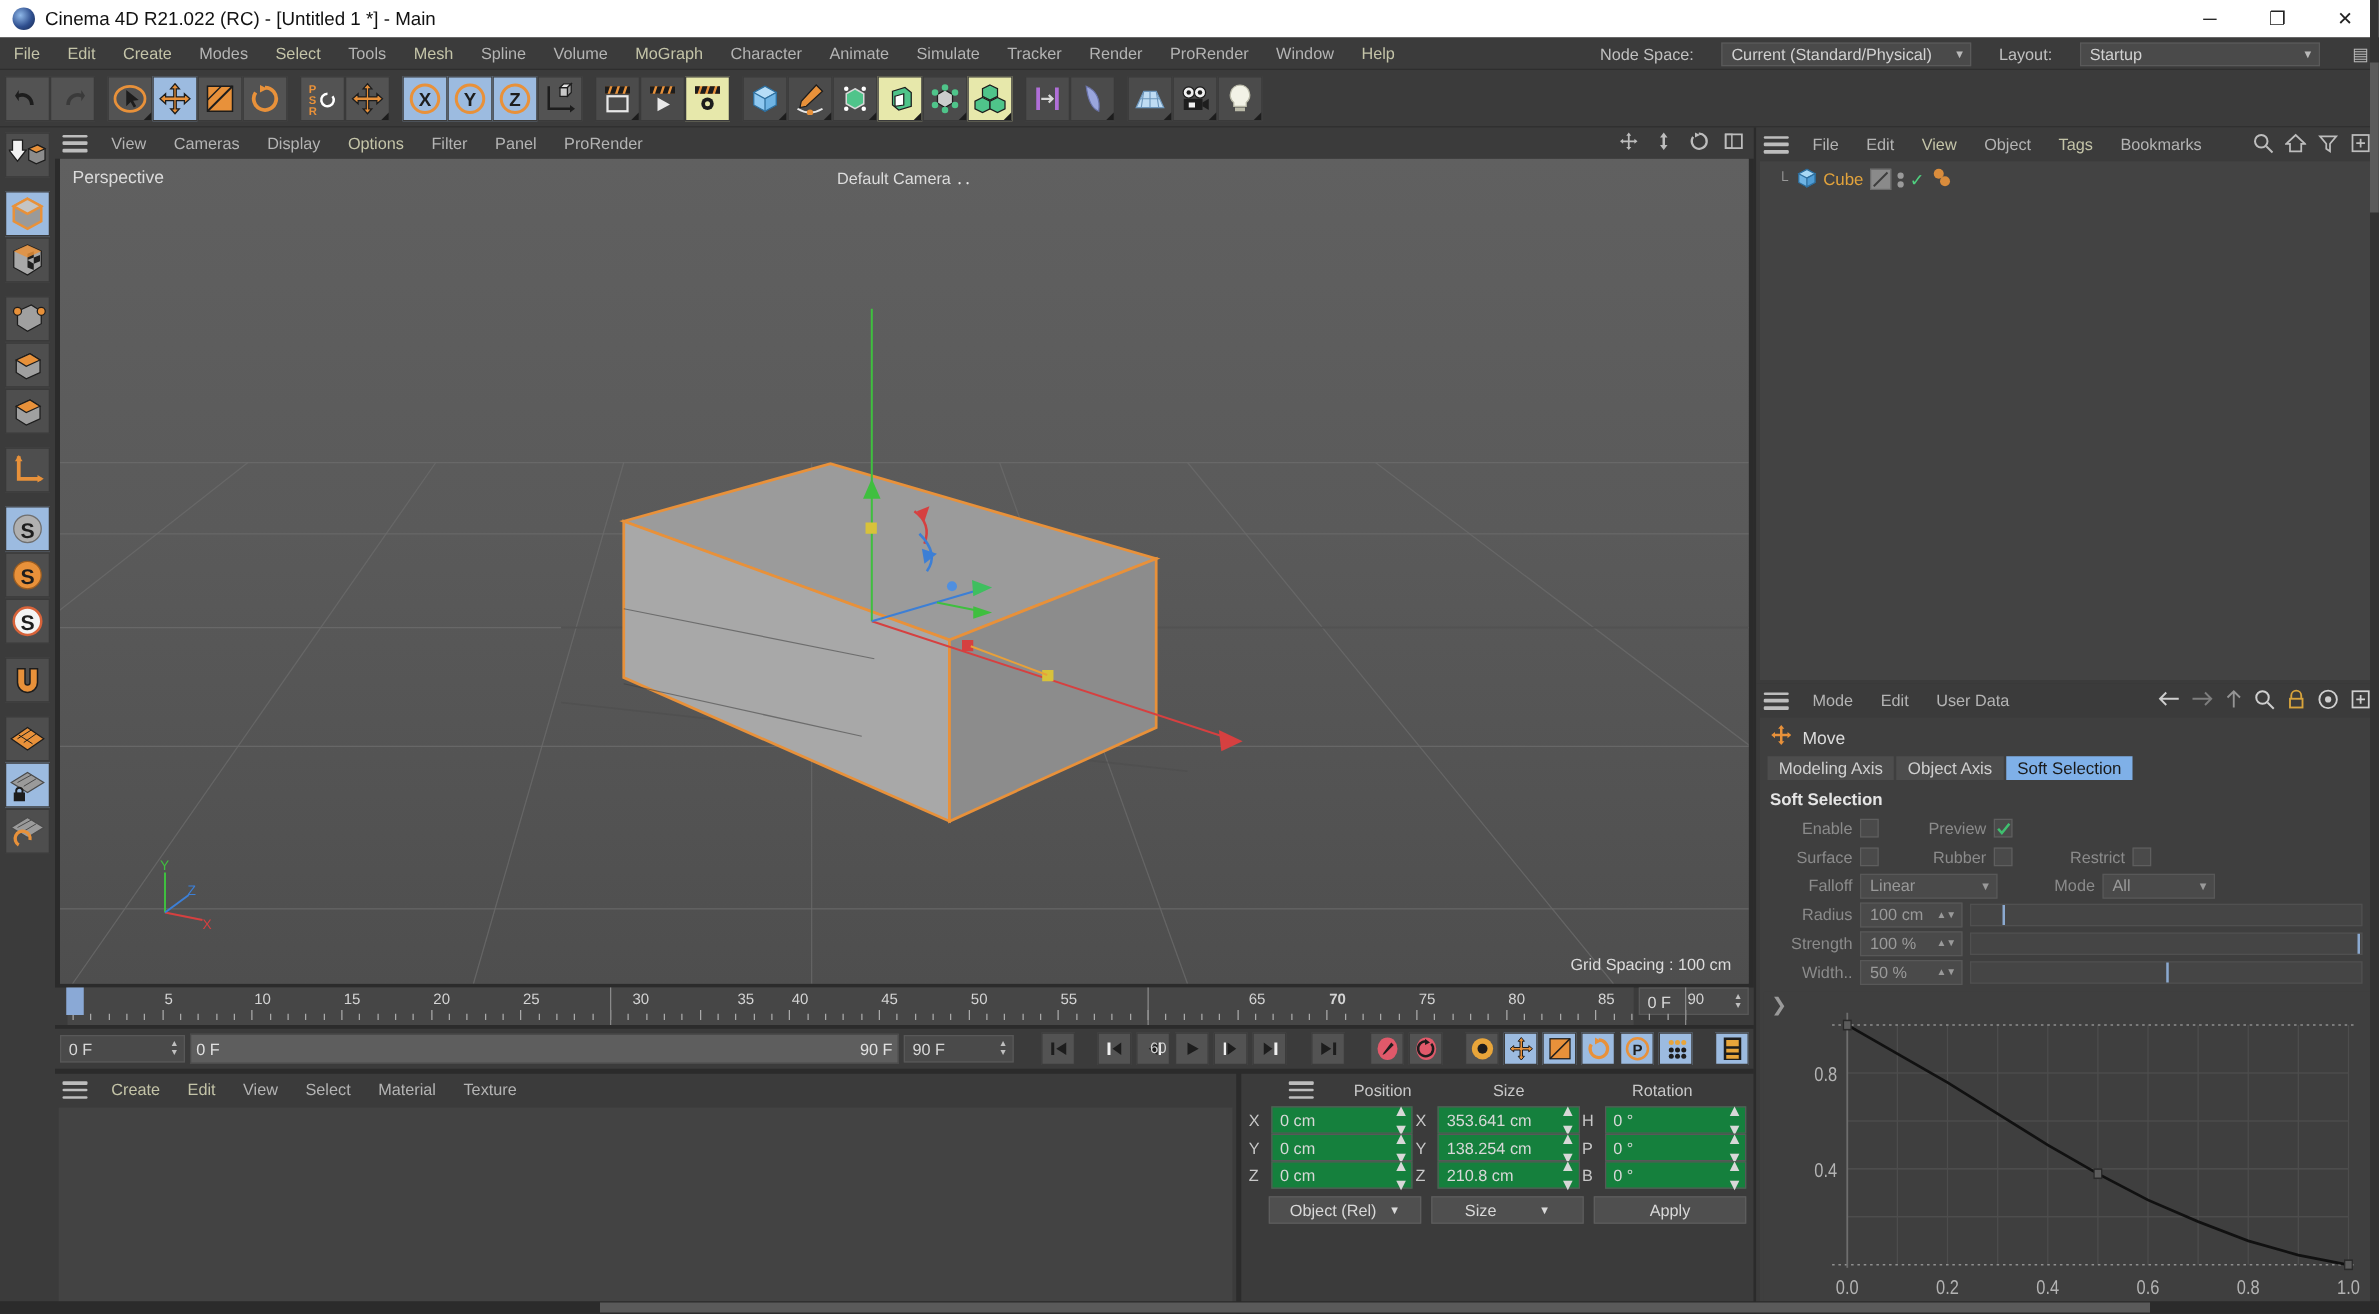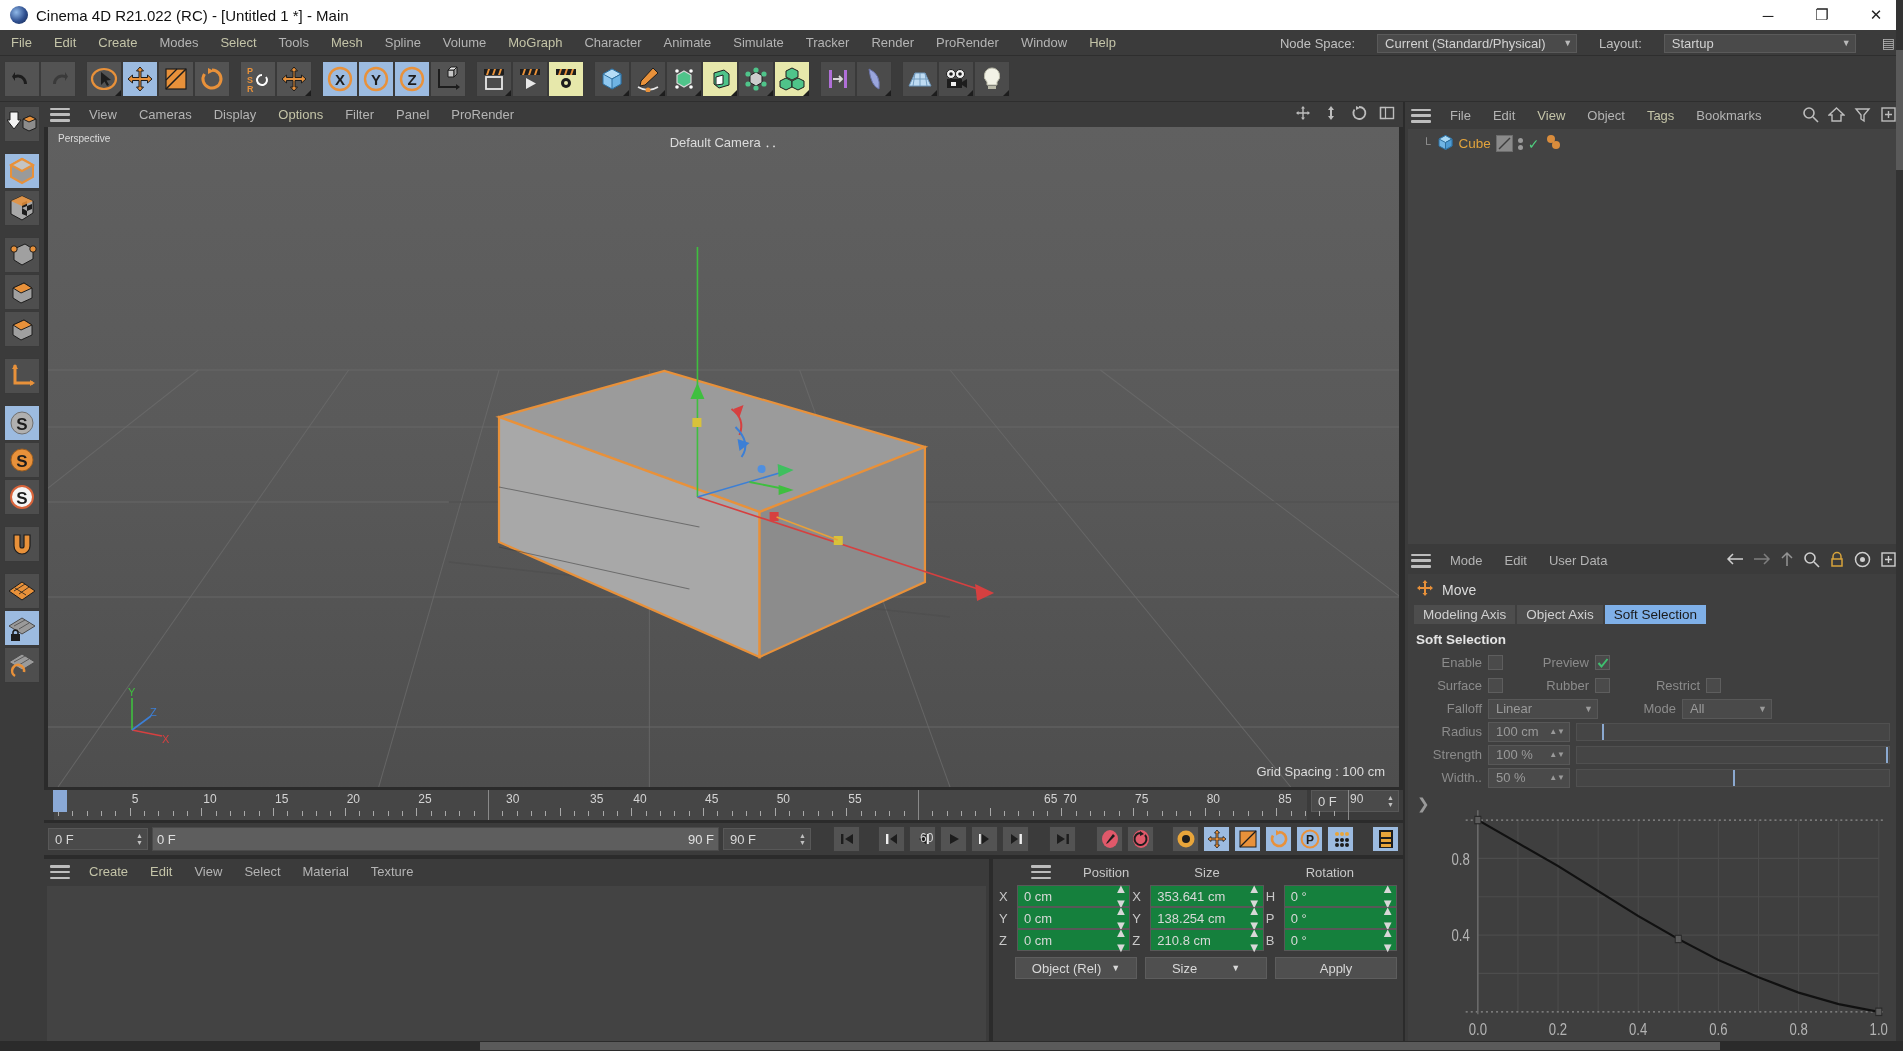--- a/index.html
+++ b/index.html
@@ -53,21 +53,21 @@
   #rightdock { width:500px; background:#3b3b3b; display:flex; flex-direction:column;
      border-left:2px solid #2b2b2b; }
   #vphead { height:25px; display:flex; align-items:center; position:relative; background:#3b3b3b; }
   .hamb { width:20px; height:14px; margin:0 8px 0 6px; display:flex; flex-direction:column;
      justify-content:space-between; }
   .hamb i { display:block; height:2.5px; background:#bdbdbd; border-radius:1px; }
   #vphead .vicons { position:absolute; right:8px; top:0; height:25px; display:flex;
      align-items:center; gap:12px; }
   #viewport { position:relative; height:660px; margin:0 4px 0 4px;
      background:linear-gradient(180deg,#5c5c5c 0%,#585858 40%,#4f4f4f 100%); overflow:hidden; }
-  #vplabel { position:absolute; left:10px; top:6px; font-size:10px; color:#dcdcdc; }
+  #vplabel { position:absolute; left:10px; top:6px; font-size:14px; color:#dcdcdc; }
   #camlabel { position:absolute; left:50%; transform:translateX(-50%); top:6px; font-size:13px; color:#dcdcdc;}
   #gridlabel { position:absolute; right:14px; bottom:8px; font-size:13px; color:#dcdcdc;}
   #axisgiz { position:absolute; left:70px; bottom:38px; }
 
   
   #timeline { height:30px; background:#3b3b3b; display:flex; align-items:flex-start;
     position:relative; margin-top:3px; }
   #tlruler { flex:1; position:relative; height:30px; margin-left:10px; background:#464646;}
   #tlruler .tick { position:absolute; bottom:4px; width:1px; background:#a9a9a9; }
   #tlruler .num { position:absolute; top:2px; font-size:12px; color:#d4d4d4; transform:translateX(2px); }
@@ -732,22 +732,22 @@
           <div class="num" style="left: 219px;">15</div>
           <div class="num" style="left: 290.667px;">20</div>
           <div class="num" style="left: 362.333px;">25</div>
           <div class="num" style="left: 434px; padding-left: 16px;">30</div>
           <div class="num" style="left: 498px; margin-left: 36px;">35</div>
           <div class="num" style="left: 577.333px;">40</div>
           <div class="num" style="left: 649px;">45</div>
           <div class="num" style="left: 720.667px;">50</div>
           <div class="num" style="left: 792.333px;">55</div>
           <div class="num" style="left: 864px; margin-top: 39px;">60</div>
-          <div class="num" style="left: 988px;">65</div>
-          <div class="num" style="left: 1007.33px;">70</div>
+          <div class="num" style="left: 943px;">65</div>
+          <div class="num" style="left: 1007.33px; font-weight: bold;">70</div>
           <div class="num" style="left: 1079px;">75</div>
           <div class="num" style="left: 1150.67px;">80</div>
           <div class="num" style="left: 1222.33px;">85</div>
           <div class="num" style="left: 1294px;">90</div>
           <div class="green" style="left: 434px;"></div>
           <div class="green" style="left: 864px;"></div>
           <div class="green" style="left: 1294px;"></div>
         </div>
       <div id="tlhandle"></div>
       <div class="spin" style="width:88px;margin:0 4px;">

